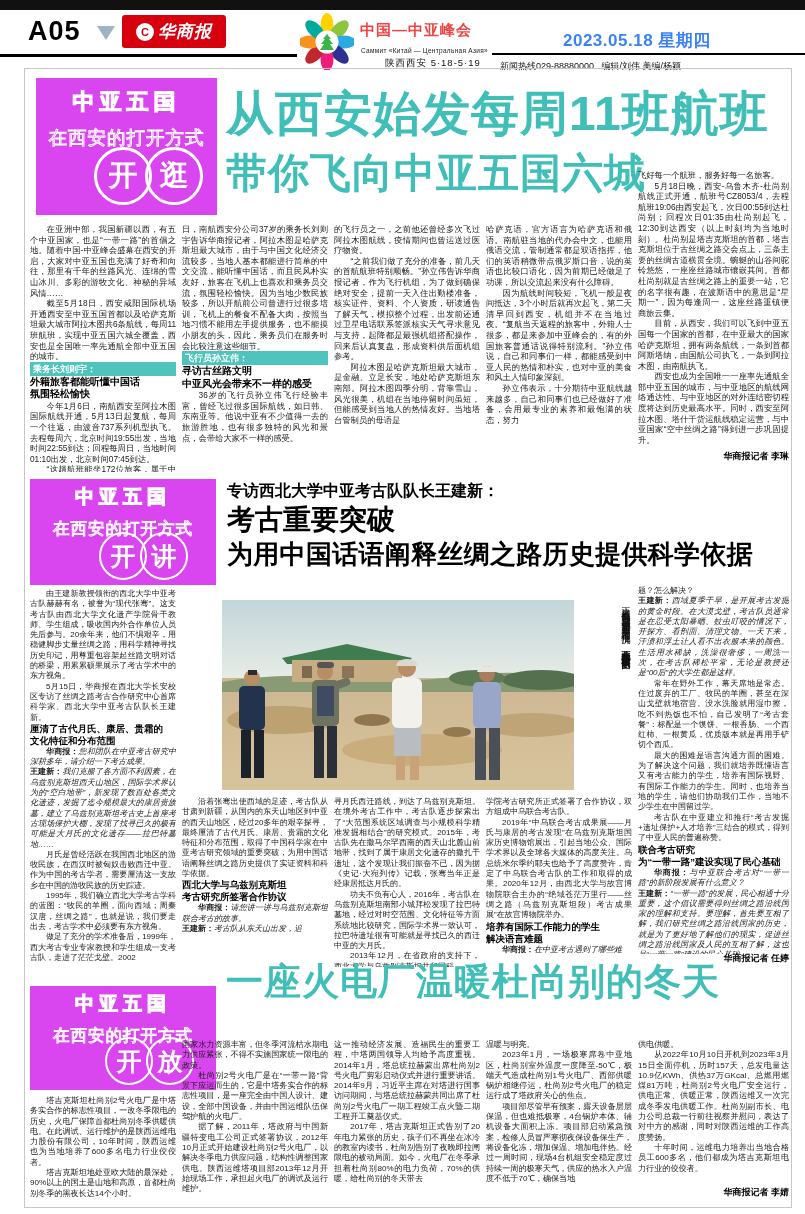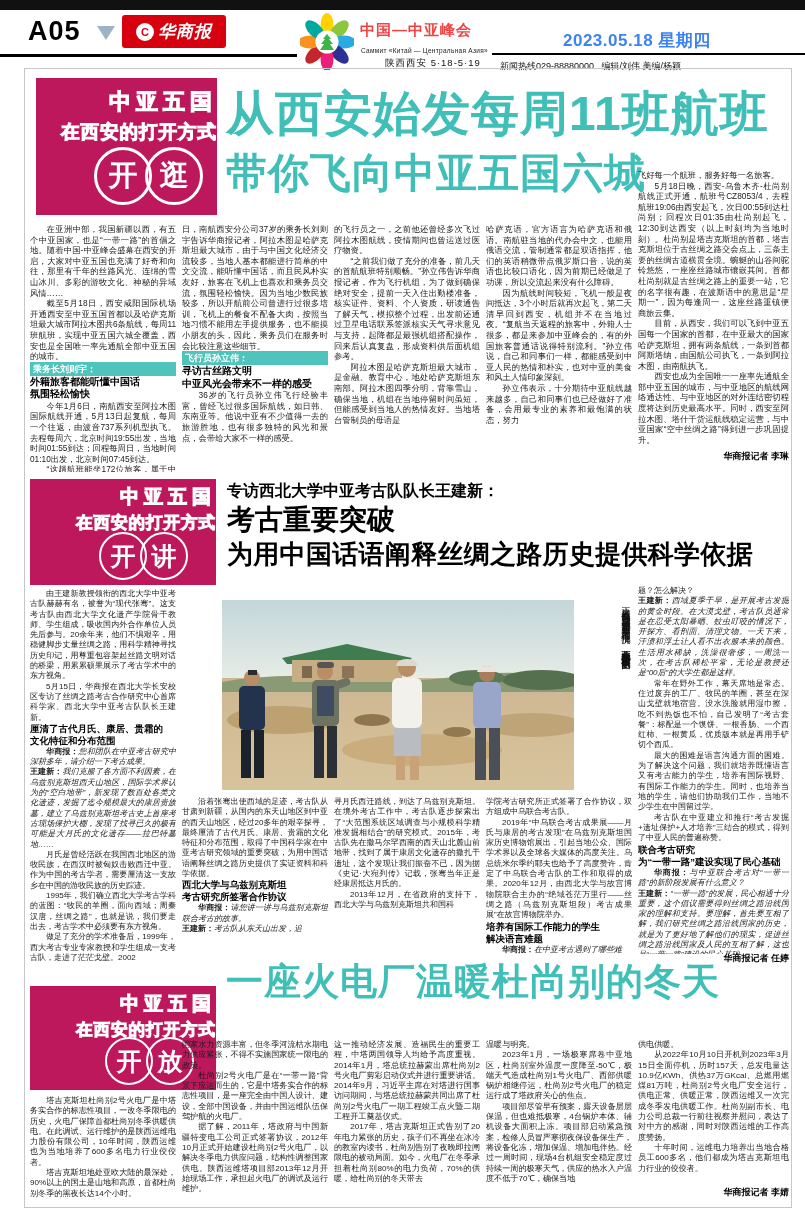--- a/index.html
+++ b/index.html
@@ -18,24 +18,24 @@
   .rule-left{left:0;top:54px;width:297px;height:3px;background:#000;}
   .rule-right{left:492px;top:53px;width:313px;height:2px;background:#000;}
   .emblem{left:300px;top:12px;}
   .summit-title{left:360px;top:21px;font-size:15px;font-weight:900;color:#ef4444;letter-spacing:1px;}
   .summit-sub{left:361px;top:47px;font-size:6.5px;color:#222;letter-spacing:.3px;}
   .summit-loc{left:385px;top:57px;font-size:9.5px;color:#111;letter-spacing:1px;}
   .hdr-date{left:563px;top:29px;font-size:17px;font-weight:900;color:#3b82f6;letter-spacing:.5px;}
   .hdr-hot{left:500px;top:60px;font-size:9px;color:#111;}
   .frame{left:24px;top:68px;width:766px;height:1138px;border:1px solid #c6c6c6;}
   
-  .badge{background:#be185d;color:#fff;text-align:right;}
+  .badge{background:#d946ef;color:#fff;text-align:center;}
   .badge .bl1{margin-top:9px;font-size:22px;font-weight:700;letter-spacing:5px;
               color:transparent;-webkit-text-stroke:1.1px #fff;}
-  .badge .bl2{margin-top:2px;font-size:18.5px;font-weight:700;letter-spacing:1px;
+  .badge .bl2{margin-top:8px;font-size:18.5px;font-weight:400;letter-spacing:1px;
               color:transparent;-webkit-text-stroke:1px #fff;}
   .bcircles{position:absolute;display:flex;}
   .bc{width:52px;height:52px;border:3px solid #fff;border-radius:50%;margin-left:-7px;
       display:flex;align-items:center;justify-content:center;font-size:29px;font-weight:900;color:#fff;}
   .badge.b1{left:36px;top:78px;width:181px;height:137px;}
   .b1 .bcircles{right:14px;bottom:10px;}
   .badge.b2{left:30px;top:479px;width:186px;height:106px;}
   .b2 .bl1{margin-top:5px;font-size:19px;}
   .b2 .bl2{font-size:16.5px;}
   .b2 .bcircles{right:28px;bottom:5px;}
@@ -157,34 +157,34 @@
       </div>
     </div>
     <div class="abs h1l1 teal">从西安始发每周11班航班</div>
     <div class="abs h1l2 teal">带你飞向中亚五国六城</div>
     <div class="abs col c10">
         <p class="bp">在亚洲中部，我国新疆以西，有五个中亚国家，也是“一带一路”的首倡之地。随着中国-中亚峰会盛幕在西安的开启，大家对中亚五国也充满了好奇和向往，那里有千年的丝路风光、连绵的雪山冰川、多彩的游牧文化、神秘的异域风情……</p>
         <p class="bp">截至5月18日，西安咸阳国际机场开通西安至中亚五国首都以及哈萨克斯坦最大城市阿拉木图共6条航线，每周11班航班，实现中亚五国六城全覆盖，西安也是全国唯一率先通航全部中亚五国的城市。</p>
         <p class="hl">乘务长刘则宇：</p>
         <p class="hb">外籍旅客都能听懂中国话
 氛围轻松愉快</p>
-        <p class="bp">今年1月6日，南航西安至阿拉木图国际航线开通，5月13日起复航，每周一个往返，由波音737系列机型执飞。去程每周六，北京时间19:55出发，当地时间01:55到达；回程每周日，当地时间01:10出发，北京时间07:45到达。</p>
+        <p class="bp">今年1月6日，南航西安至阿拉木图国际航线开通，5月13日起复航，每周一个往返，由波音737系列机型执飞。去程每周六，北京时间19:55出发，当地时间22:55到达；回程每周日，当地时间01:10出发，北京时间07:45到达。</p>
         <p class="bp">“这趟航班能坐172位旅客，属于中型飞机，中国籍旅客较多，大多都是在当地进行基础建设项目的工程技术人员，旅游人群目前还比较少。”5月17</p>
       </div>
     <div class="abs col c11">
         <p class="bp ni">日，南航西安分公司37岁的乘务长刘则宇告诉华商报记者，阿拉木图是哈萨克斯坦最大城市，由于与中国文化经济交流较多，当地人基本都能进行简单的中文交流，能听懂中国话，而且民风朴实友好，旅客在飞机上也喜欢和乘务员交流，氛围轻松愉快。因为当地少数民族较多，所以开航前公司曾进行过很多培训，飞机上的餐食不配备大肉，按照当地习惯不能用左手提供服务，也不能摸小朋友的头，因此，乘务员们在服务时会比较注意这些细节。</p>
         <p class="hl">飞行员孙立伟：</p>
         <p class="hb">寻访古丝路文明
 中亚风光会带来不一样的感受</p>
         <p class="bp">36岁的飞行员孙立伟飞行经验丰富，曾经飞过很多国际航线，如日韩、东南亚等。他说中亚有不少值得一去的旅游胜地，也有很多独特的风光和景点，会带给大家不一样的感受。</p>
       </div>
     <div class="abs col c12">
         <p class="bp ni">的飞行员之一，之前他还曾经多次飞过阿拉木图航线，疫情期间也曾运送过医疗物资。</p>
         <p class="bp">“之前我们做了充分的准备，前几天的首航航班特别顺畅。”孙立伟告诉华商报记者，作为飞行机组，为了做到确保绝对安全，提前一天入住出勤楼准备，核实证件、资料、个人资质，研读通告了解天气，模拟整个过程，出发前还通过卫星电话联系签派核实天气寻求意见与支持，起降都是最强机组搭配操作，回来后认真复盘，形成资料供后面机组参考。</p>
-        <p class="bp">阿拉木图是哈萨克斯坦最大城市，是金融、教育中心，地处哈萨克斯坦东南部。阿拉木图四季分明，背靠雪山，确保当地，机组在当地停留时间虽短，但能感受到当地人的热情友好。当地塔台管制员的母语是</p>
+        <p class="bp">阿拉木图是哈萨克斯坦最大城市，是金融、立足长安，地处哈萨克斯坦东南部。阿拉木图四季分明，背靠雪山，风光很美，机组在当地停留时间虽短，但能感受到当地人的热情友好。当地塔台管制员的母语是</p>
       </div>
     <div class="abs col c13">
         <p class="bp ni">哈萨克语，官方语言为哈萨克语和俄语。南航驻当地的代办会中文，也能用俄语交流，管制通常都是双语指挥，他们的英语稍微带点俄罗斯口音，说的英语也比较口语化，因为前期已经做足了功课，所以交流起来没有什么障碍。</p>
         <p class="bp">因为航线时间较短，飞机一般是夜间抵达，3个小时后就再次起飞，第二天清早回到西安，机组并不在当地过夜。“复航当天返程的旅客中，外籍人士很多，都是来参加中亚峰会的，有的外国旅客普通话说得特别流利。”孙立伟说，自己和同事们一样，都能感受到中亚人民的热情和朴实，也对中亚的美食和风土人情印象深刻。</p>
         <p class="bp">孙立伟表示，十分期待中亚航线越来越多，自己和同事们也已经做好了准备，会用最专业的素养和最饱满的状态，努力</p>
       </div>
     <div class="abs col c14">
         <p class="bp ni">飞好每一个航班，服务好每一名旅客。</p>
         <p class="bp">5月18日晚，西安-乌鲁木齐-杜尚别航线正式开通，航班号CZ8053/4，去程航班19:06由西安起飞，次日00:55到达杜尚别；回程次日01:35由杜尚别起飞，12:30到达西安（以上时刻均为当地时刻）。杜尚别是塔吉克斯坦的首都，塔吉克斯坦位于古丝绸之路交会点上，三条主要的丝绸古道横贯全境。蜿蜒的山谷间驼铃悠悠，一座座丝路城市镶嵌其间。首都杜尚别就是古丝绸之路上的重要一站，它的名字很有趣，在波斯语中的意思是“星期一”，因为每逢周一，这座丝路重镇便商旅云集。</p>
         <p class="bp">目前，从西安，我们可以飞到中亚五国每一个国家的首都，在中亚最大的国家哈萨克斯坦，拥有两条航线，一条到首都阿斯塔纳，由国航公司执飞，一条到阿拉木图，由南航执飞。</p>
@@ -282,20 +282,21 @@
       </div>
     <div class="abs col c21">
         <p class="bp">沿着张骞出使西域的足迹，考古队从甘肃到新疆，从国内的东天山地区到中亚的西天山地区，经过20多年的艰辛探寻，最终厘清了古代月氏、康居、贵霜的文化特征和分布范围，取得了中国科学家在中亚考古研究领域的重要突破，为用中国话语阐释丝绸之路历史提供了实证资料和科学依据。</p>
         <p class="sub">西北大学与乌兹别克斯坦
 考古研究所签署合作协议</p>
         <p class="bp qa q"><b>华商报：</b>请您讲一讲与乌兹别克斯坦联合考古的故事。</p>
         <p class="bp qa ni"><b>王建新：</b>考古队从东天山出发，追</p>
       </div>
     <div class="abs col c22">
         <p class="bp ni">寻月氏西迁路线，到达了乌兹别克斯坦。在境外考古工作中，考古队逐步探索出了“大范围系统区域调查与小规模科学精准发掘相结合”的研究模式。2015年，考古队先在撒马尔罕西南的西天山北麓山前地带，找到了属于康居文化遗存的撒扎干遗址，这个发现让我们振奋不已，因为据《史记·大宛列传》记载，张骞当年正是经康居抵达月氏的。</p>
+        <p class="bp">功夫不负有心人，2016年，考古队在乌兹别克斯坦南部小城拜松发现了拉巴特墓地，经过对时空范围、文化特征等方面系统地比较研究，国际学术界一致认可，拉巴特遗址很有可能就是寻找已久的西迁中亚的大月氏。</p>
         <p class="bp">2013年12月，在省政府的支持下，西北大学与乌兹别克斯坦共和国科</p>
       </div>
     <div class="abs col c23">
         <p class="bp ni">学院考古研究所正式签署了合作协议，双方组成中乌联合考古队。</p>
         <p class="bp">2019年“中乌联合考古成果展——月氏与康居的考古发现”在乌兹别克斯坦国家历史博物馆展出，引起当地公众、国际学术界以及全球各大媒体的高度关注。乌总统米尔季约耶夫也给予了高度赞许，肯定了中乌联合考古队的工作和取得的成果。2020年12月，由西北大学与故宫博物院联合主办的“绝域苍茫万里行——丝绸之路（乌兹别克斯坦段）考古成果展”在故宫博物院举办。</p>
         <p class="sub">培养有国际工作能力的学生
 解决语言难题</p>
         <p class="bp qa q"><b>华商报：</b>在中亚考古遇到了哪些难</p>
       </div>
     <div class="abs col c24">

